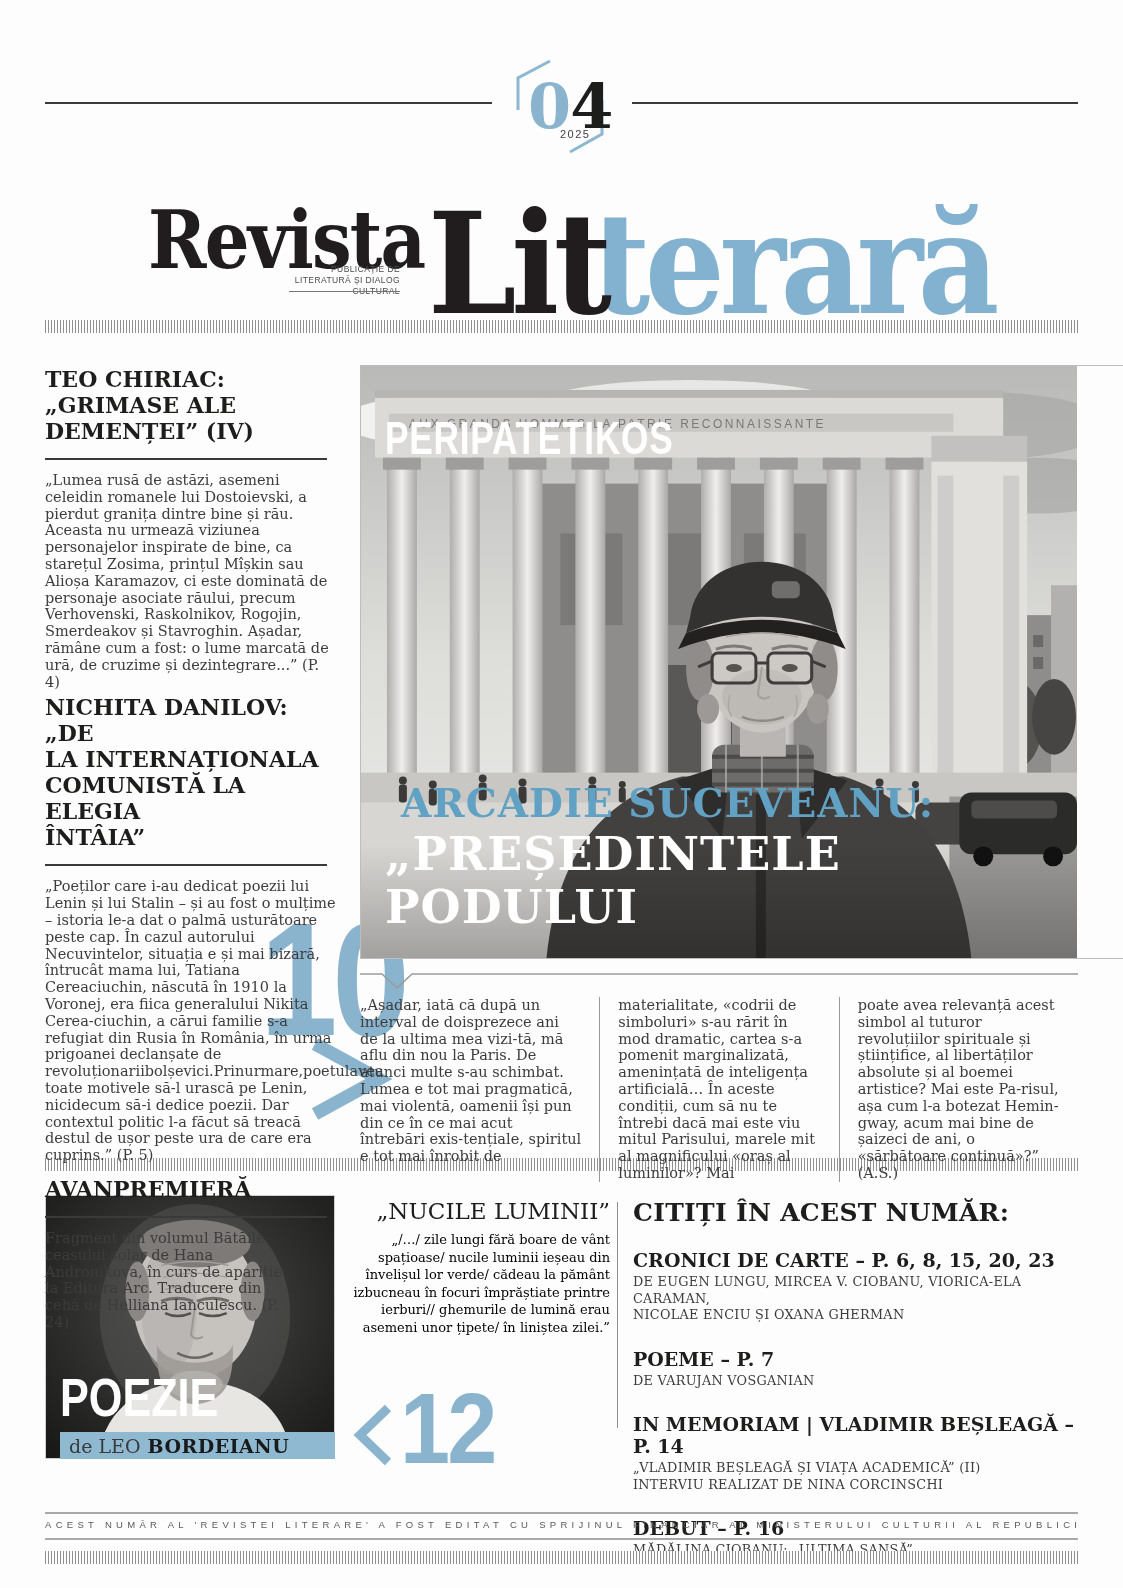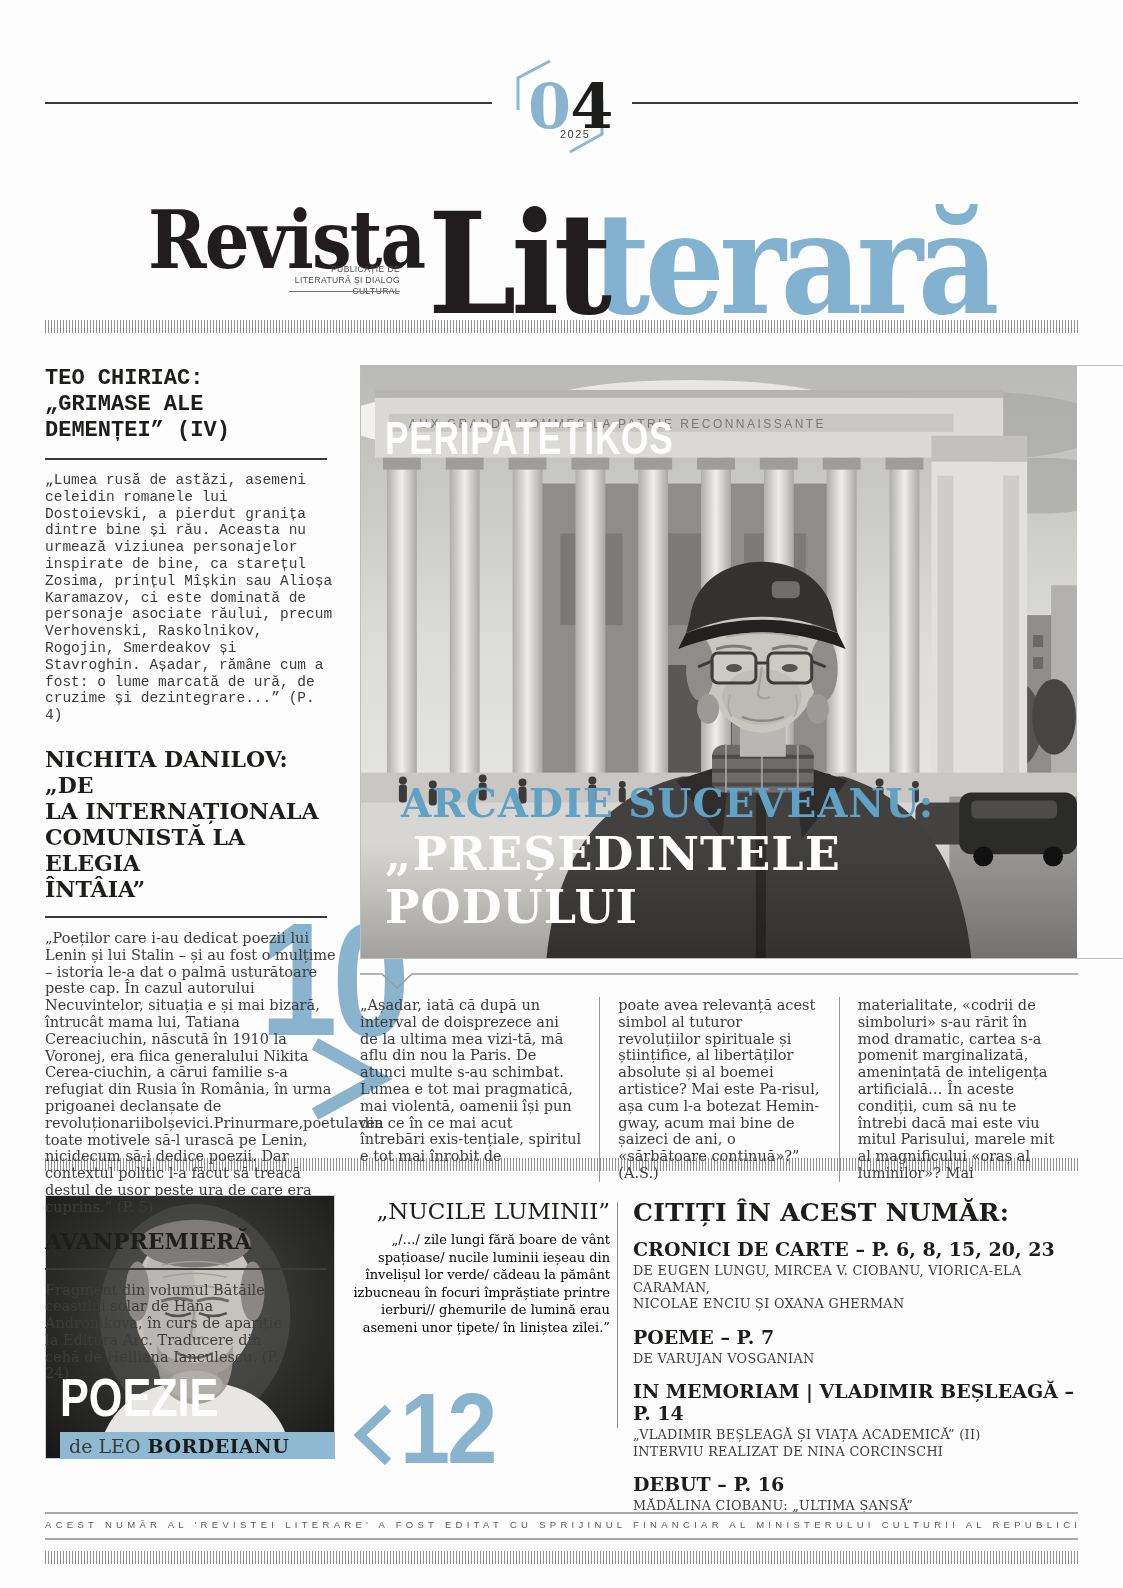--- a/index.html
+++ b/index.html
@@ -44,21 +44,21 @@
     background:repeating-linear-gradient(90deg,#8f8f8f 0 1px,#fdfdfd 1px 3px); }
   .stripes-top { top:320px; }
   .stripes-mid { top:1158px; }
   .stripes-bottom { top:1551px; }
 
   
   .leftcol { position:absolute; left:45px; top:366px; width:292px; z-index:2; }
   .art-title { font-weight:bold; font-size:22px; line-height:26px; letter-spacing:0; color:#1d1d1b; }
   .art-rule { height:2px; background:#3a3a3a; width:282px; margin:14px 0 12px 0; }
   .art-body { font-size:14.5px; line-height:16.8px; color:#3c3c3c; }
-  .art1 { margin-bottom:22px;font-family:Liberation Mono, monospace; }
+  .art1 { margin-bottom:4px; }
   .art2 { margin-bottom:12px; }
   .big10 { position:absolute; left:260px; top:898px; z-index:0;
     font-family:"Liberation Sans",sans-serif; font-weight:bold; font-size:162px; line-height:1;
     color:#8ab4ce; transform:scaleX(0.86); transform-origin:left top; letter-spacing:-6px; }
   .chevron-right { position:absolute; left:303px; top:1038px; z-index:0; }
 
   
   .feature { position:absolute; left:360px; top:365px; width:806px; height:594px; border:1px solid #bdbdbd; }
   .feature svg { display:block; }
   .kicker { position:absolute; left:24px; top:48px; color:#fff; font-family:"Liberation Sans",sans-serif;
@@ -92,21 +92,21 @@
   .poem-body { margin-top:8px; font-size:13px; line-height:17.5px; color:#000000; }
   .page12 { position:absolute; left:352px; top:1378px; display:flex; align-items:center; }
   .big12 { font-family:"Liberation Sans",sans-serif; font-weight:bold; font-size:100px; line-height:1;
     color:#8ab4ce; transform:scaleX(0.9); transform-origin:left top; letter-spacing:-3px; }
   .chevron-left { margin-right:6px; margin-top:14px; }
 
   .vdivider { position:absolute; left:617px; top:1202px; width:1px; height:226px; background:#8f8f8f; }
 
   .toc { position:absolute; left:633px; top:1200px; width:446px; }
   .toc-heading { font-weight:bold; font-size:25px; line-height:1; color:#1d1d1b; letter-spacing:0.3px; }
-  .toc-item { margin-top:13px; }
+  .toc-item { margin-top:24px; }
   .toc-item-title { font-weight:bold; font-size:19px; line-height:22px; color:#1d1d1b; }
   .toc-item-sub { margin-top:3px; font-size:12.8px; line-height:16.5px; color:#3c3c3c;
     letter-spacing:0.3px; }
 
   
   .foot-rule { position:absolute; left:45px; width:1033px; height:2px; background:#a9a9a9; }
   .foot-rule-1 { top:1512px; }
   .foot-rule-2 { top:1538px; }
   .foot-text { position:absolute; left:45px; top:1519px; width:1033px; overflow:hidden;
     font-family:"Liberation Sans",sans-serif; font-size:9.5px; letter-spacing:4.3px;
@@ -317,22 +317,22 @@
     <div class="feat-title prelines">„PREȘEDINTELE
 PODULUI</div>
   </div>
 
   <svg class="notchline" width="718" height="20" viewBox="0 0 718 20">
     <polyline points="0,2 22,2 37,16 52,2 718,2" fill="none" stroke="#9a9a9a" stroke-width="1.5"></polyline>
   </svg>
 
   <div class="featcols">
     <div class="fcol">„Așadar, iată că după un interval de doisprezece ani de la ultima mea vizi-tă, mă aflu din nou la Paris. De atunci multe s-au schimbat. Lumea e tot mai pragmatică, mai violentă, oamenii își pun din ce în ce mai acut întrebări exis-tențiale, spiritul e tot mai înrobit de</div>
+    <div class="fcol">materialitate, «codrii de simboluri» s-au rărit în mod dramatic, cartea s-a pomenit marginalizată, amenințată de inteligența artificială… În aceste condiții, cum să nu te întrebi dacă mai este viu mitul Parisului, marele mit al magnificului «oraș al luminilor»? Mai</div>
     <div class="fcol">poate avea relevanță acest simbol al tuturor revoluțiilor spirituale și științifice, al libertăților absolute și al boemei artistice? Mai este Pa-risul, așa cum l-a botezat Hemin-gway, acum mai bine de șaizeci de ani, o «sărbătoare continuă»?” (A.S.)</div>
-    <div class="fcol">materialitate, «codrii de simboluri» s-au rărit în mod dramatic, cartea s-a pomenit marginalizată, amenințată de inteligența artificială… În aceste condiții, cum să nu te întrebi dacă mai este viu mitul Parisului, marele mit al magnificului «oraș al luminilor»? Mai</div>
   </div>
 
   <div class="stripes stripes-mid"></div>
 
   <div class="portrait">
     <svg width="288" height="262" viewBox="0 0 290 264" preserveAspectRatio="none">
       <defs>
         <radialGradient id="pg" cx="0.5" cy="0.42" r="0.8">
           <stop offset="0" stop-color="#4a4a48"></stop>
             <stop offset="1" stop-color="#141412"></stop>

